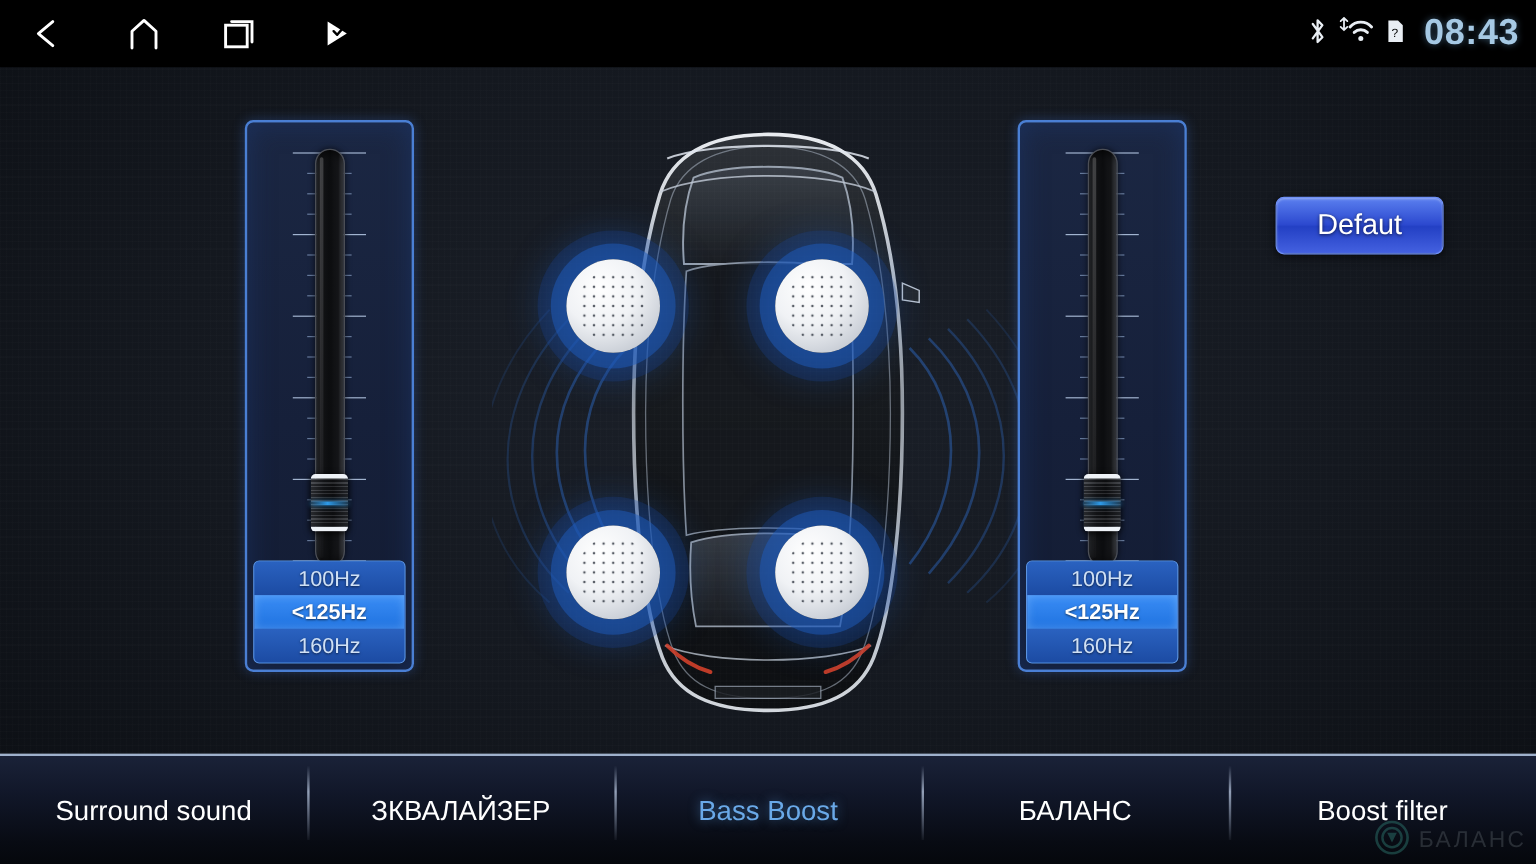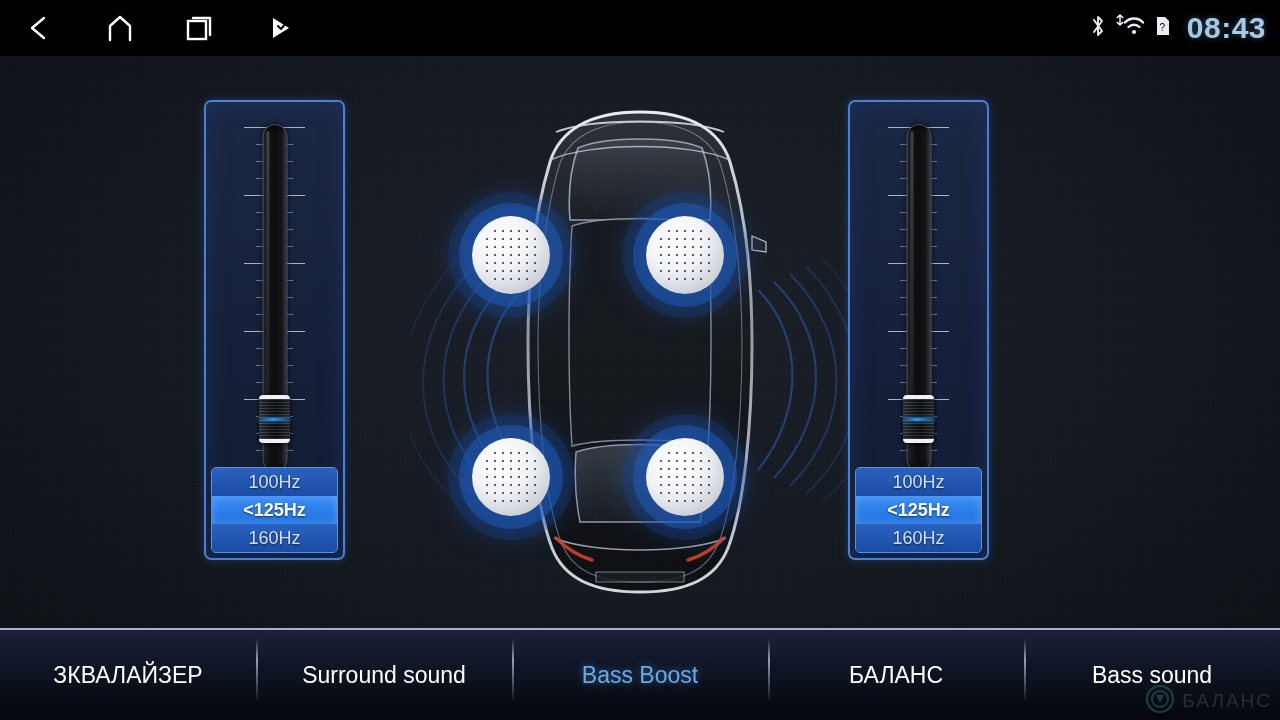--- a/index.html
+++ b/index.html
@@ -476,37 +476,40 @@
           <div class="thumb" style="top: 270px;"></div>
         </div>
       </div>
       <div class="freq-box">
         <div class="freq-item">100Hz</div>
         <div class="freq-item sel">&lt;125Hz</div>
         <div class="freq-item">160Hz</div>
       </div>
     </div>
 
+    <div id="default-btn">
+      <span>Defaut</span>
+    </div>
   </div>
 
   <div id="tabbar">
     <div class="tab">
+      <span>Surround sound</span>
+    </div>
+    <div class="tab">
       <span>ЗКВАЛАЙЗЕР</span>
-    </div>
-    <div class="tab">
-      <span>Surround sound</span>
     </div>
     <div class="tab active">
       <span>Bass Boost</span>
     </div>
     <div class="tab">
       <span>БАЛАНС</span>
     </div>
     <div class="tab">
-      <span>Bass sound</span>
+      <span>Boost filter</span>
     </div>
 
     <div id="watermark">
       <span>
         <svg width="30" height="30" viewBox="0 0 30 30">
           <circle cx="15" cy="15" r="13" fill="none" stroke="#2f7d74" stroke-width="2.2"></circle>
           <circle cx="15" cy="15" r="8" fill="none" stroke="#2f7d74" stroke-width="2"></circle>
           <path d="M11 11 L19 11 L15 19 Z" fill="#2f7d74"></path>
         </svg>
       </span>

